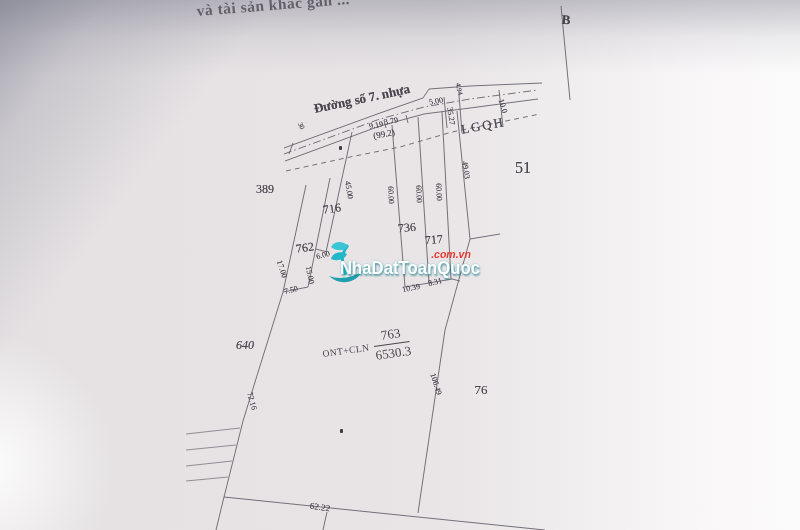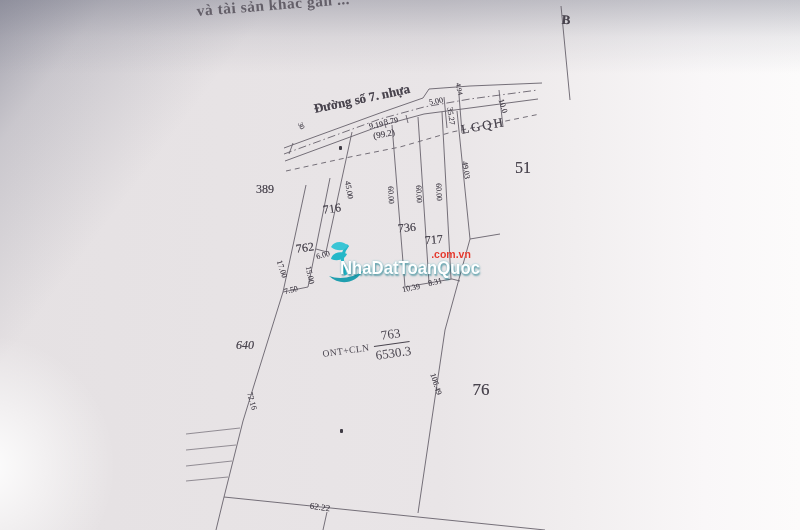--- a/index.html
+++ b/index.html
@@ -40,21 +40,21 @@
   
   .wm-brand{
     position:absolute;left:410px;top:268px;font-family:"Liberation Sans",sans-serif;
     font-weight:700;font-size:19px;color:#fff;white-space:nowrap;
     transform:translate(-50%,-50%) scaleX(.88);
     text-shadow:1px 2px 2px rgba(0,108,124,.55), 0 0 2px rgba(14,160,178,.55);
   }
   .wm-domain{
     position:absolute;left:451px;top:254px;font-family:"Liberation Sans",sans-serif;
     font-weight:700;font-size:10.5px;color:#e3392e;white-space:nowrap;
-    transform:translate(-50%,-50%);text-shadow:0 0 1px rgba(255,255,255,.6);
+    transform:translate(-50%,-50%);text-shadow:0 0 1px rgba(255,255,255,.6);font-style:italic;
   }
   .wm-logo{position:absolute;left:326px;top:240px;width:40px;height:46px;opacity:.92;}
 </style>
 </head>
 <body>
 
 <div class="photo">
 
   <div class="header-text">và tài sản khác gắn ...</div>
 
@@ -129,21 +129,21 @@
       <span class="label" style="left: 434px; top: 240px; font-size: 12px; --r: -5deg;">717</span>
       <span class="label" style="left: 305px; top: 248px; font-size: 12px; --r: -8deg;">762</span>
       <span class="label" style="left: 323px; top: 255px; font-size: 8px; --r: -15deg;">6.00</span>
       <span class="label" style="left: 282px; top: 269px; font-size: 8px; --r: 72deg;">17.00</span>
       <span class="label" style="left: 310px; top: 275px; font-size: 8px; --r: 78deg;">15.00</span>
       <span class="label" style="left: 291px; top: 290px; font-size: 8px; --r: -15deg;">7.50</span>
       <span class="label" style="left: 411px; top: 288px; font-size: 8px; --r: -12deg;">10.39</span>
       <span class="label" style="left: 435px; top: 282px; font-size: 8px; --r: -12deg;">8.31</span>
       <span class="label" style="left: 245px; top: 345px; font-size: 12px; font-style: italic; --r: 0deg;">640</span>
       <span class="label" style="left: 436px; top: 384px; font-size: 8px; --r: 72deg;">106.49</span>
-      <span class="label" style="left: 481px; top: 390px; font-size: 17px; --r: 0deg;">76</span>
+      <span class="label" style="left: 481px; top: 390px; font-size: 13px; --r: 0deg;">76</span>
       <span class="label" style="left: 252px; top: 401px; font-size: 8px; --r: 75deg;">72.16</span>
       <span class="label" style="left: 320px; top: 507px; font-size: 9px; --r: 8deg;">62.22</span>
       <span class="label bold" style="left: 566px; top: 20px; font-size: 13px; --r: 4deg;">B</span>
     </div>
 
   <div class="fraction-block">
     <span class="code">ONT+CLN</span>
     <span class="frac">
       <span class="num">763</span>
       <span class="den">6530.3</span>

